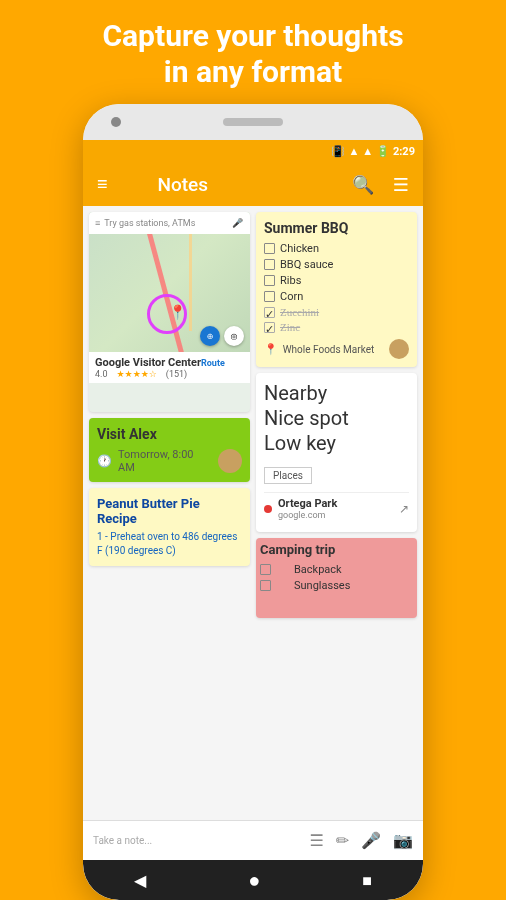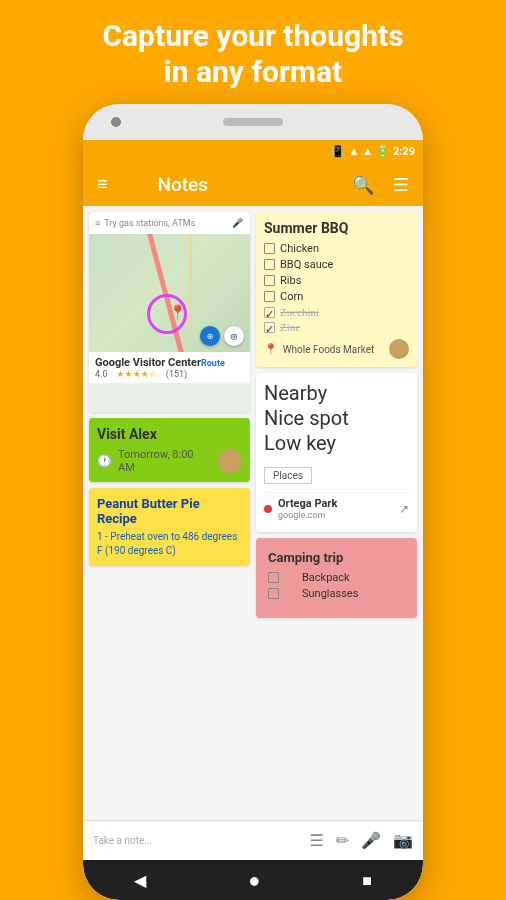--- a/index.html
+++ b/index.html
@@ -232,21 +232,21 @@
     .avatar-circle {
       width: 24px;
       height: 24px;
       border-radius: 50%;
       background: #c8a060;
       margin-left: auto;
     }
 
     
     .recipe-card {
-      background: #fde047;
+      background: #fef9c3;
       border-radius: 4px;
       padding: 8px;
       box-shadow: 0 1px 3px rgba(0,0,0,0.12);
     }
     .recipe-title {
       font-size: 13px;
       font-weight: bold;
       color: #0d47a1;
       margin-bottom: 4px;
     }
@@ -366,21 +366,21 @@
     }
     .external-icon {
       font-size: 12px;
       color: #888;
     }
 
     
     .camping-card {
       background: #EF9A9A;
       border-radius: 4px;
-      padding: 12px;
+      padding: 4px;
       box-shadow: 0 1px 3px rgba(0,0,0,0.12);
       min-height: 80px;
     }
     .camping-title {
       font-size: 13px;
       font-weight: bold;
       color: #333;
       margin-bottom: 6px;
     }
     .camping-item {

